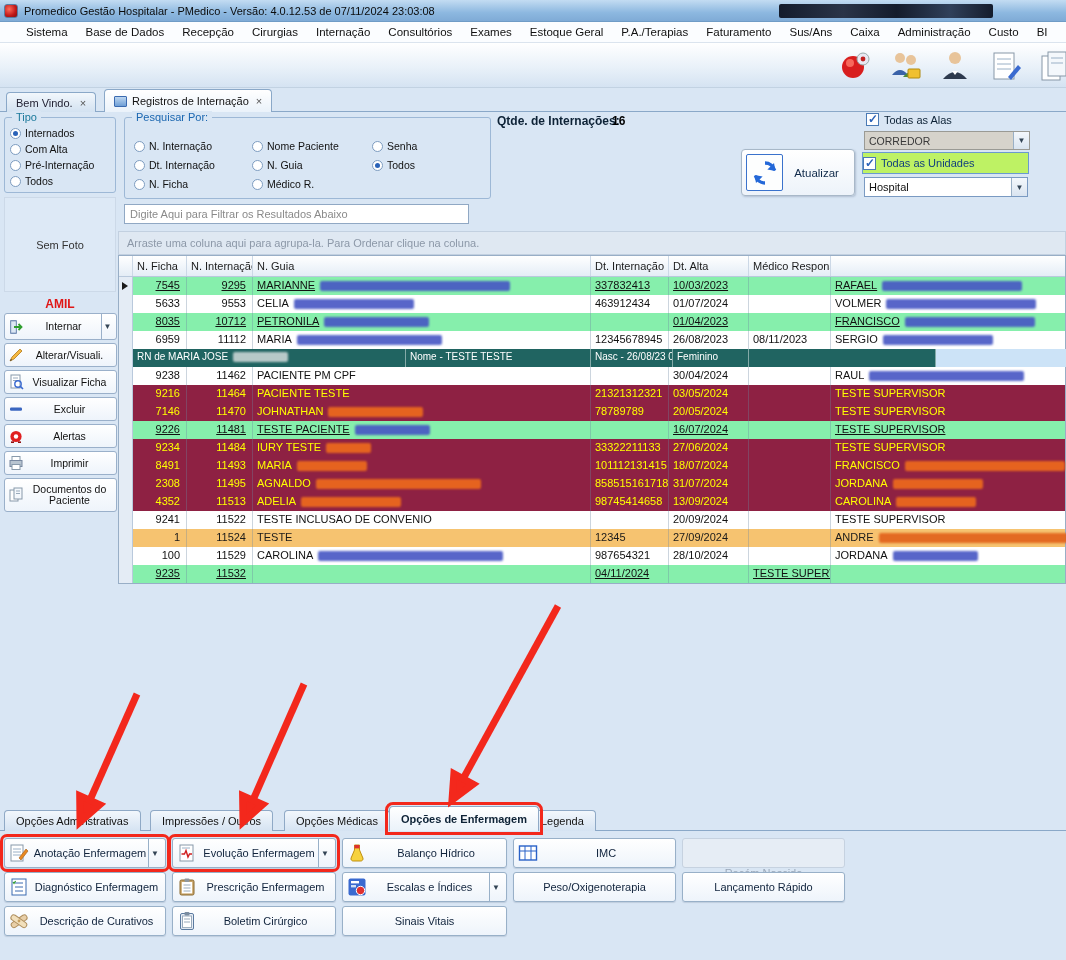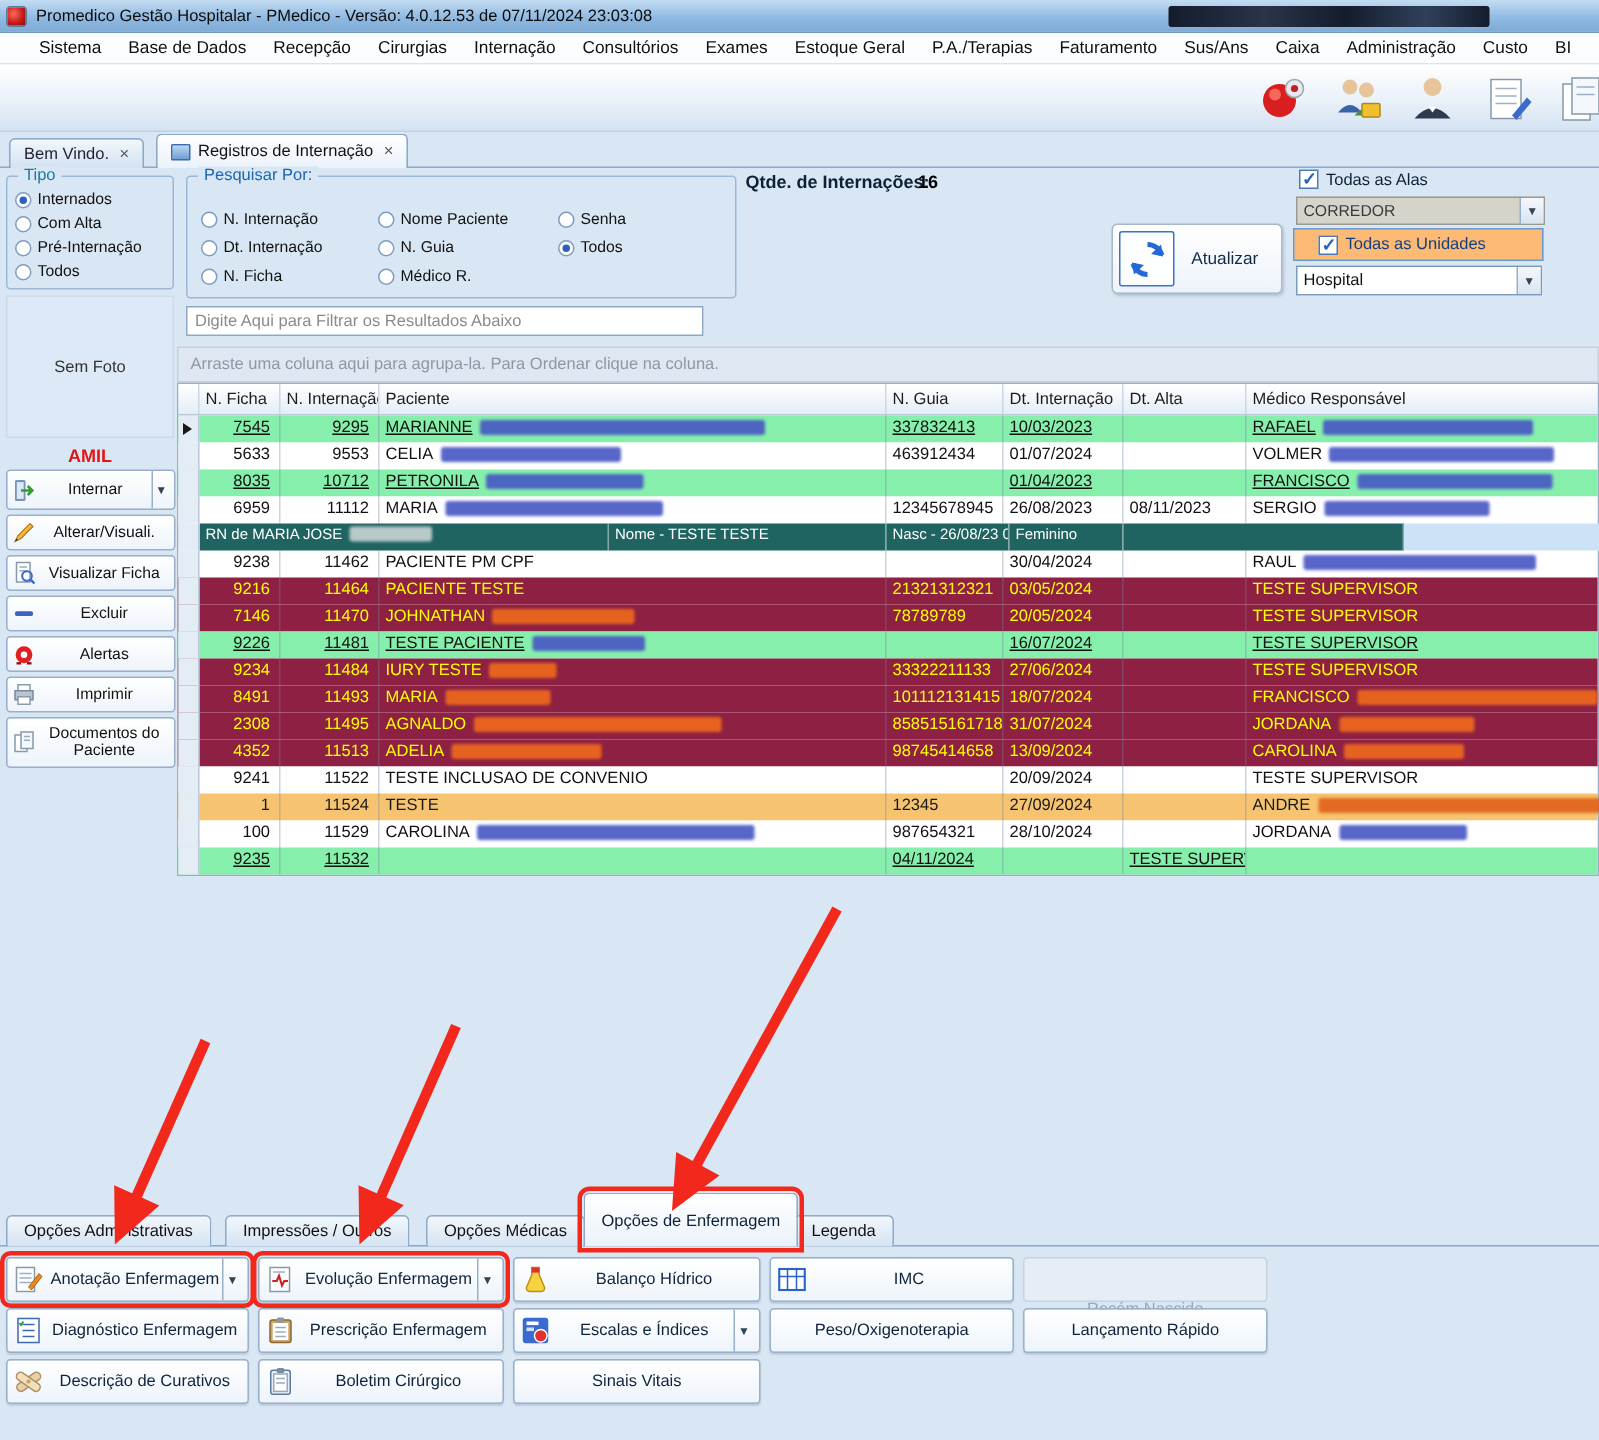--- a/index.html
+++ b/index.html
@@ -80,21 +80,21 @@
 
   .checkrow { display:flex; align-items:center; gap:5px; }
   .checkbox { width:13px; height:13px; border:1px solid #4a7ab5; background:#fff; position:relative; flex:none; }
   .checkbox.on::after { content:"✓"; position:absolute; left:1px; top:-2px; font-size:12px; font-weight:bold; color:#2a62b8; }
   #alas-check { position:absolute; left:866px; top:113px; }
   #alas-check .cb-label { color:#0d2236; }
   #ala-select { position:absolute; left:864px; top:131px; width:166px; height:19px;
     background:#d6d3cb; border:1px solid #9a9a94; display:flex; align-items:center; }
   #ala-select .val { flex:1; padding-left:4px; color:#3a3a3a; font-size:10.5px; }
   #unidades-box { position:absolute; left:862px; top:152px; width:167px; height:22px;
-    border:1px solid #6a9ad0; background:#fdba74; display:flex; align-items:center; padding-left:16px; }
+    border:1px solid #6a9ad0; background:#bef264; display:flex; align-items:center; padding-left:0; }
   #unidades-box .cb-label { color:#123f7e; }
   #unidade-select { position:absolute; left:864px; top:177px; width:164px; height:20px;
     background:#fff; border:1px solid #7a9ac2; display:flex; align-items:center; }
   #unidade-select .val { flex:1; padding-left:4px; font-size:11px; }
   .dd-arrow { width:16px; align-self:stretch; border-left:1px solid #9ab0c6;
     background:linear-gradient(180deg,#f4f8fc,#d9e4f0); display:flex; align-items:center; justify-content:center;
     font-size:8px; color:#345; flex:none; }
 
   #filter-input { position:absolute; left:124px; top:204px; width:345px; height:20px;
     border:1px solid #90a8c4; background:#fff; padding:0 5px; font-size:11px; color:#333; }
@@ -122,21 +122,21 @@
   .rn-cell { background:#206461; color:#fff; border-right:1px solid rgba(255,255,255,.45); padding:2px 4px 0 4px; white-space:nowrap; overflow:hidden; font-size:10px; }
   .rn-tail { background:#cce3f7; }
   .redacted { display:inline-block; height:10px; border-radius:2px; margin-left:5px; vertical-align:middle; filter:blur(1.2px); opacity:.9; }
 
   
   #bottom-tabs { position:absolute; left:0; top:806px; width:1066px; height:25px; }
   #bottom-tabs .baseline { position:absolute; left:0; bottom:0; width:1066px; height:1px; background:#8aa8c8; }
   .btab { position:absolute; bottom:0; height:21px; display:flex; align-items:center; padding:0 11px;
     border:1px solid #8fa9c6; border-bottom:none; border-radius:4px 4px 0 0;
     background:linear-gradient(180deg,#f2f7fc,#d5e3f2); font-size:11px; white-space:nowrap; cursor:default; }
-  .btab.active { height:36px; background:linear-gradient(180deg,#ffffff,#eaf2fa); font-weight:normal; color:#0d2236; }
+  .btab.active { height:25px; background:linear-gradient(180deg,#ffffff,#eaf2fa); font-weight:bold; color:#0d2236; }
 
   #actions { position:absolute; left:4px; top:838px; display:grid;
     grid-template-columns:162px 164px 165px 163px 163px; grid-auto-rows:30px; column-gap:6px; row-gap:4px; }
   .act-btn { position:relative; display:flex; align-items:center; background:linear-gradient(180deg,#ffffff,#eef4fb);
     border:1px solid #98b0c8; border-radius:3px; padding:0 4px; cursor:default; box-shadow:0 1px 1px rgba(70,90,120,.18); }
   .act-btn .icon { width:20px; height:20px; flex:none; margin-right:3px; }
   .act-btn .lbl { flex:1; text-align:center; font-size:11px; color:#10233c; line-height:12px; }
   .act-btn .dd { flex:none; width:13px; align-self:stretch; border-left:1px solid #98b0c8;
     display:flex; align-items:center; justify-content:center; font-size:8px; color:#345; }
   .act-btn.disabled { background:#e6edf5; border-color:#c6d2e0; box-shadow:none; }
@@ -381,21 +381,20 @@
 <input id="filter-input" placeholder="Digite Aqui para Filtrar os Resultados Abaixo" style="">
 <div id="groupbar">
   <span>Arraste uma coluna aqui para agrupa-la. Para Ordenar clique na coluna.</span>
 </div>
 
 <div id="grid">
   <div id="grid-header">
       <div class="hcell"></div>
       <div class="hcell">N. Ficha</div>
       <div class="hcell">N. Internação</div>
-      <div class="hcell">Paciente</div>
       <div class="hcell">N. Guia</div>
       <div class="hcell">Dt. Internação</div>
       <div class="hcell">Dt. Alta</div>
       <div class="hcell">Médico Responsável</div>
     </div>
   <div id="grid-body">
       <div class="g-row v-blue">
         <div class="sel-cell">
           <span class="cur"></span>
         </div>

